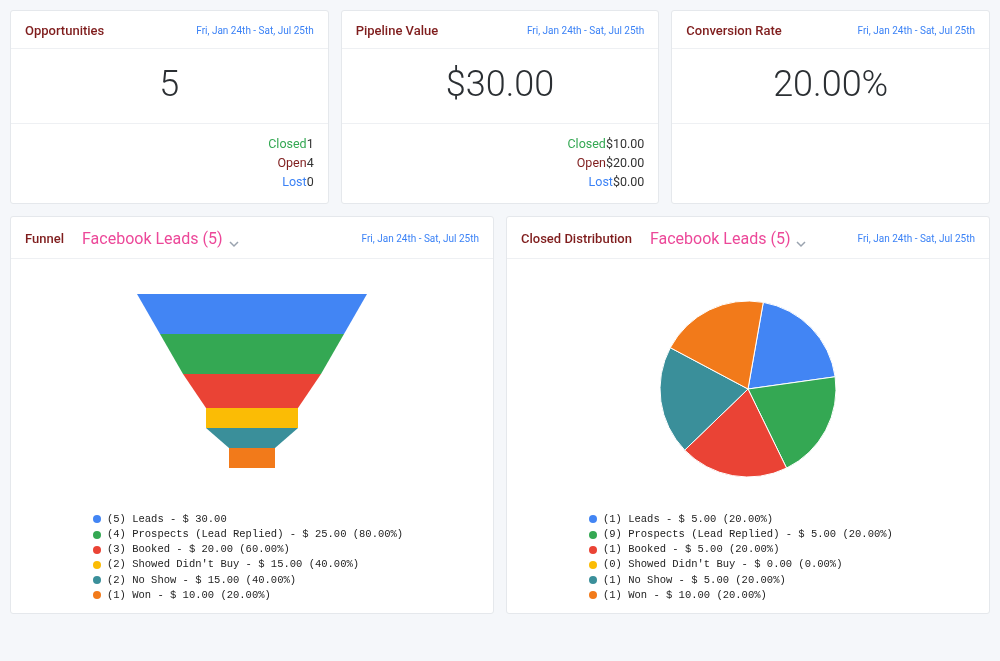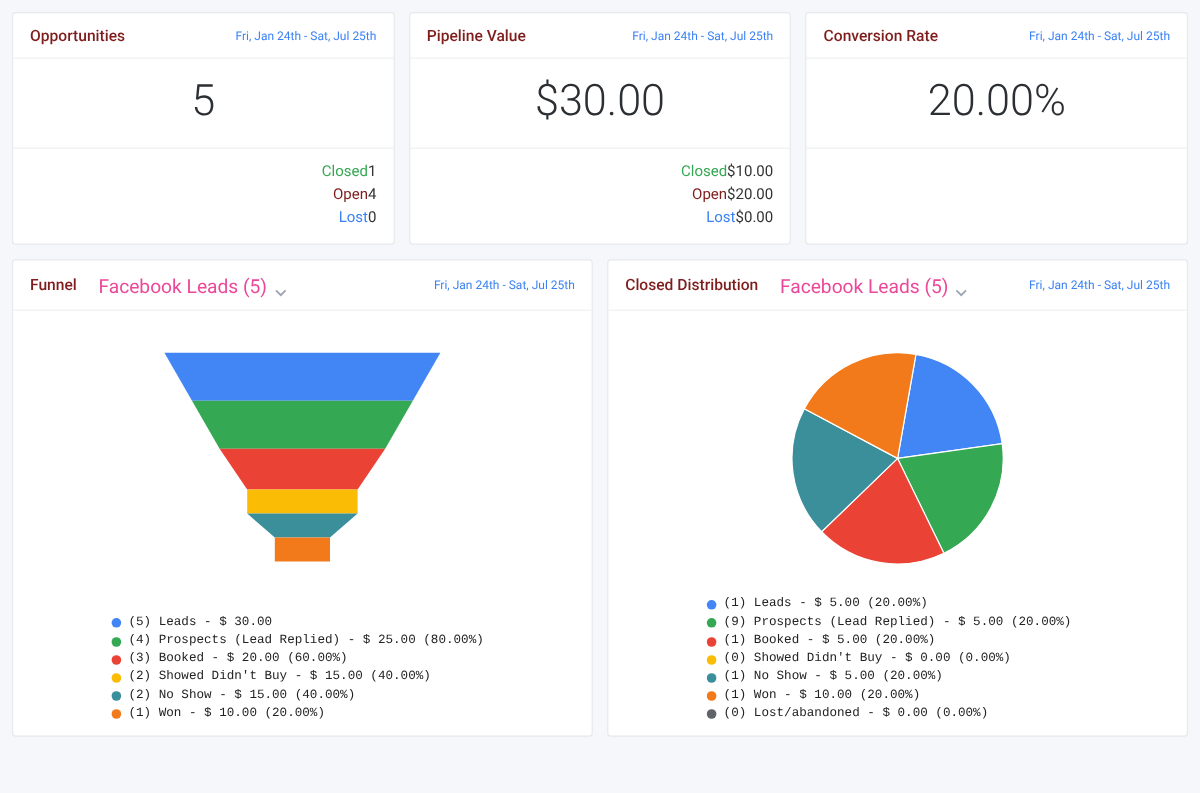--- a/index.html
+++ b/index.html
@@ -224,20 +224,16 @@
             <span>(0) Showed Didn't Buy - $ 0.00 (0.00%)</span>
           </div>
           <div class="legend-row">
             <span class="dot" style="background: rgb(58, 143, 154);"></span>
             <span>(1) No Show - $ 5.00 (20.00%)</span>
           </div>
           <div class="legend-row">
             <span class="dot" style="background: rgb(242, 122, 26);"></span>
             <span>(1) Won - $ 10.00 (20.00%)</span>
           </div>
-          <div class="legend-row">
-            <span class="dot" style="background: rgb(95, 99, 104);"></span>
-            <span>(0) Lost/abandoned - $ 0.00 (0.00%)</span>
-          </div>
         </div>
     </div>
   </div>
 </div>
 
 </body></html>

